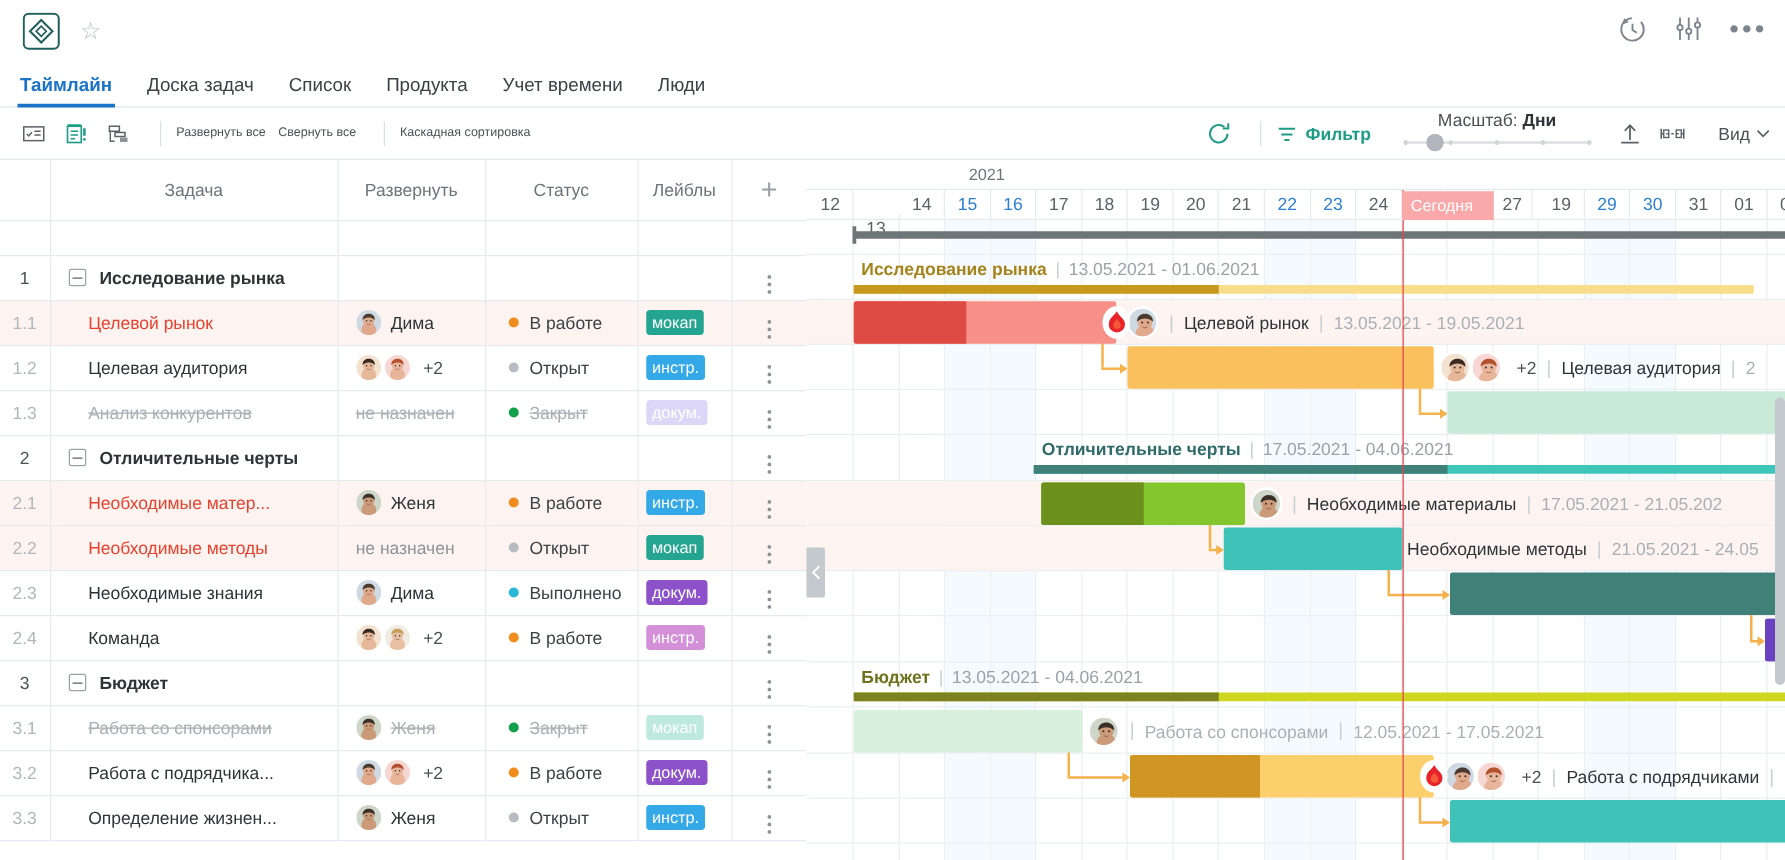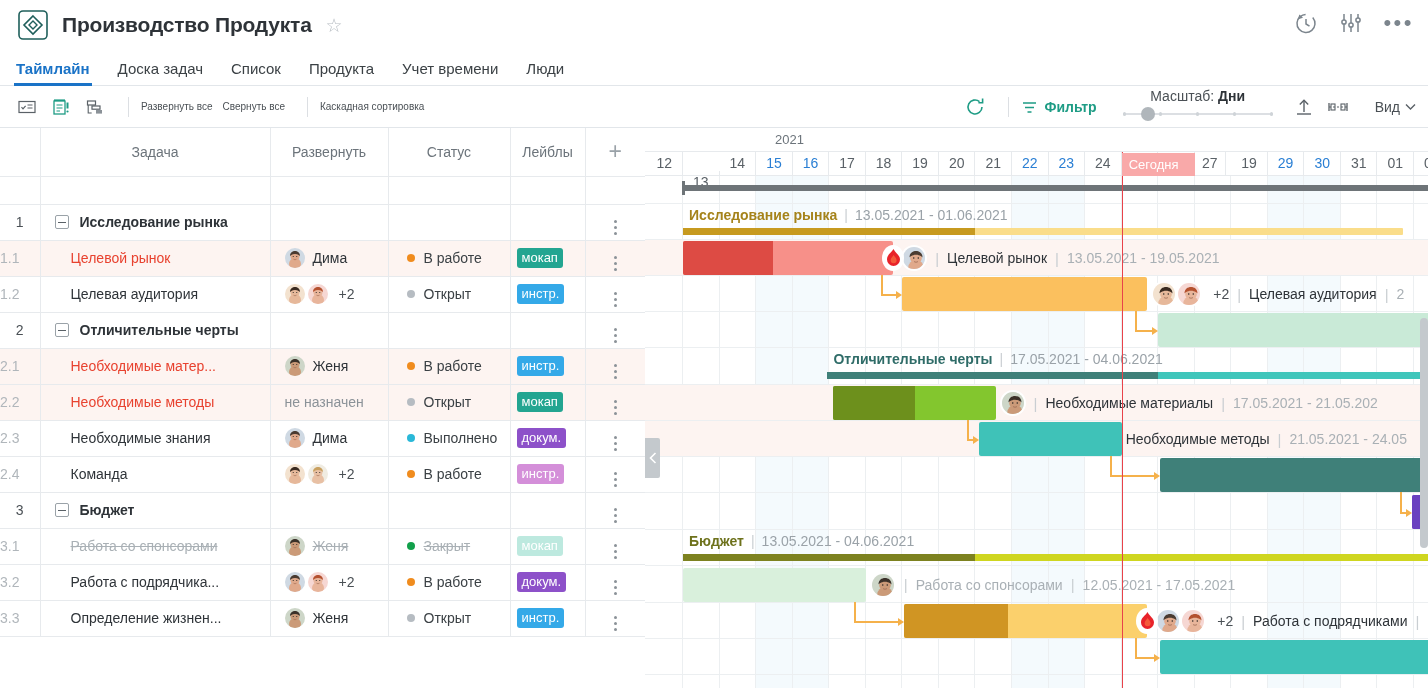--- a/index.html
+++ b/index.html
@@ -56,21 +56,21 @@
   .c-menu  { width: 60px; border-right: none !important; }
   table.grid th { color: #6c747b; font-weight: normal; height: 48px; text-align: center; }
   th.c-menu { position: relative; }
   .plus-h { font-size: 23px; color: #9aa2a8; font-weight: 300; line-height: 1; cursor: pointer; }
   tr.spacer td { height: 28px; }
   tr.group td { height: 36px; }
   .gnum { text-align: center; color: #4a5055; }
   .gname { font-weight: bold; color: #2e3338; display: flex; align-items: center; gap: 11px; padding-left: 14px; }
   .collapse-box { width: 14px; height: 14px; flex: 0 0 14px; border: 1px solid #9aa2a8; border-radius: 2px; position: relative; cursor: pointer; }
   .collapse-box:before { content:""; position:absolute; left:2px; right:2px; top:6px; height:1px; background:#5a6167; }
-  .snum { color: #b0b6bb; font-size: 13px; }
+  .snum { text-align: center; color: #b0b6bb; font-size: 13px; }
   .stask { padding-left: 30px; color: #2e3338; white-space: nowrap; overflow: hidden; }
   .stask.red { color: #e8422f; }
   .cell-assn { padding-left: 14px; }
   .assn-in { display: flex; align-items: center; gap: 8px; }
   .av { width: 20px; height: 20px; border-radius: 50%; flex: 0 0 20px; overflow:hidden; position: relative; }
   .av2 { margin-left: -5px; }
   .plus2 { font-size: 14px; color: #4a5055; margin-left: 3px; }
   .noassn { color: #8b9298; font-size: 14px; }
   .cell-stat { padding-left: 18px; }
   .stat-in { display: flex; align-items: center; gap: 9px; }
@@ -133,21 +133,20 @@
 <body>
 
 <div class="topbar">
   <div class="logo">
     <svg width="30" height="30" viewBox="0 0 30 30">
         <rect x="1" y="1" width="28" height="28" rx="4" fill="none" stroke="#1f5f5b" stroke-width="1.6"></rect>
         <path d="M15 6 L24 15 L15 24 L6 15 Z" fill="none" stroke="#1f5f5b" stroke-width="1.6"></path>
         <path d="M15 11 L19 15 L15 19 L11 15 Z" fill="none" stroke="#1f5f5b" stroke-width="1.4"></path>
       </svg>
   </div>
-  <div class="proj-title">Производство Продукта</div>
   <div class="star">☆</div>
   <div class="topbar-right">
     <span class="tb-icon">
       <svg width="26" height="26" viewBox="0 0 26 26">
           <circle cx="13" cy="13.5" r="9" fill="none" stroke="#7c858d" stroke-width="1.5" stroke-dasharray="48 8" transform="rotate(-40 13 13.5)"></circle>
           <path d="M13 9v5l3.5 2.2" fill="none" stroke="#7c858d" stroke-width="1.5"></path>
           <path d="M4.6 9.5 L6.4 4.6 L10 7.7 Z" fill="#7c858d"></path>
         </svg>
     </span>
     <span class="tb-icon">
@@ -355,20 +354,37 @@
                 <span class="stxt">Открыт</span>
               </div>
             </td>
             <td class="c-lbl cell-lbl"><span class="chip" style="background:#34a9e8">инстр.</span></td>
             <td class="c-menu cell-menu"><span class="dots-v">
                 <i></i>
                 <i></i>
                 <i></i>
               </span></td>
           </tr>
+          <tr class="closed">
+            <td class="c-num snum">1.3</td>
+            <td class="c-task stask">Анализ конкурентов</td>
+            <td class="c-assn cell-assn"><span class="noassn">не назначен</span></td>
+            <td class="c-stat cell-stat">
+              <div class="stat-in">
+                <span class="dot" style="background:#12a04b"></span>
+                <span class="stxt">Закрыт</span>
+              </div>
+            </td>
+            <td class="c-lbl cell-lbl"><span class="chip" style="background:#ddd7f7">докум.</span></td>
+            <td class="c-menu cell-menu"><span class="dots-v">
+                <i></i>
+                <i></i>
+                <i></i>
+              </span></td>
+          </tr>
           <tr class="group">
             <td class="c-num gnum">2</td>
             <td class="c-task">
               <div class="gname">
                 <span class="collapse-box"></span>
                 <span>Отличительные черты</span>
               </div>
             </td>
             <td class="c-assn"></td>
             <td class="c-stat"></td>

